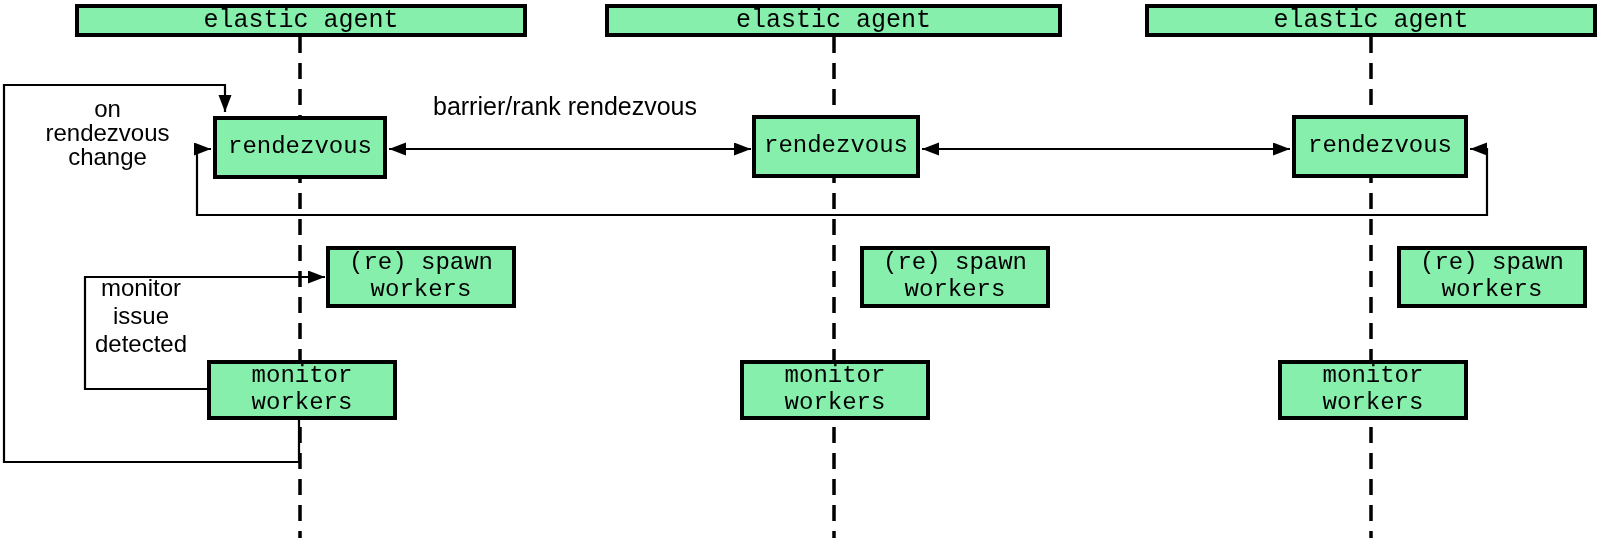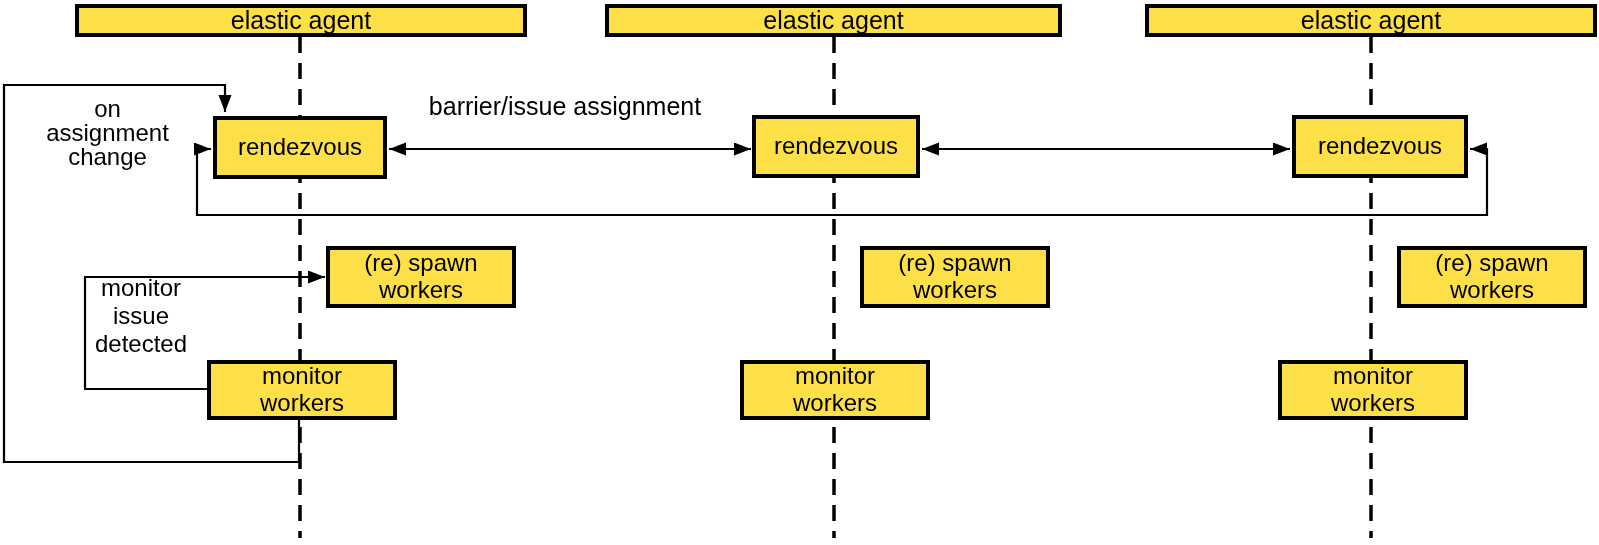--- a/index.html
+++ b/index.html
@@ -7,28 +7,29 @@
     position:relative;
     width:1599px;height:545px;
     background:#ffffff;
     font-family:"Liberation Sans", sans-serif;
     color:#000;
     overflow:hidden;
   }
   #wires{position:absolute;left:0;top:0;z-index:1;}
   .box{
     position:absolute;z-index:2;
-    background:#fde047;
+    background:#86efac;
     border:4px solid #000;
     box-sizing:border-box;
     display:flex;align-items:center;justify-content:center;
     text-align:center;
     white-space:pre-line;
     font-size:24px;line-height:1.12;
     color:#000;
+    font-family:Liberation Mono, monospace;
   }
   .agent{font-size:25px;line-height:1.0;}
   .note{
     position:absolute;z-index:2;
     text-align:center;color:#000;
     white-space:pre-line;
     font-size:24px;
   }
   .wire{stroke:#000;stroke-width:2.2;fill:none;}
   .dash{stroke:#000;stroke-width:3.5;fill:none;stroke-dasharray:16 10;}
@@ -77,21 +78,21 @@
   <div class="box" style="left:740px;top:360px;width:190px;height:60px;">monitor
 workers</div>
 
   <div class="box agent" style="left:1145px;top:4px;width:452px;height:33px;">elastic agent</div>
   <div class="box" style="left:1292px;top:115px;width:176px;height:63px;">rendezvous</div>
   <div class="box" style="left:1397px;top:246px;width:190px;height:62px;">(re) spawn
 workers</div>
   <div class="box" style="left:1278px;top:360px;width:190px;height:60px;">monitor
 workers</div>
 
-  <div class="note" style="left:425px;top:92px;width:280px;font-size:25px;">barrier/issue assignment</div>
+  <div class="note" style="left:425px;top:92px;width:280px;font-size:25px;">barrier/rank rendezvous</div>
   <div class="note" style="left:25px;top:97px;width:165px;line-height:24px;">on
-assignment
+rendezvous
 change</div>
   <div class="note" style="left:62px;top:274px;width:158px;line-height:28px;">monitor
 issue
 detected</div>
 
 </div>
 
 </body></html>

